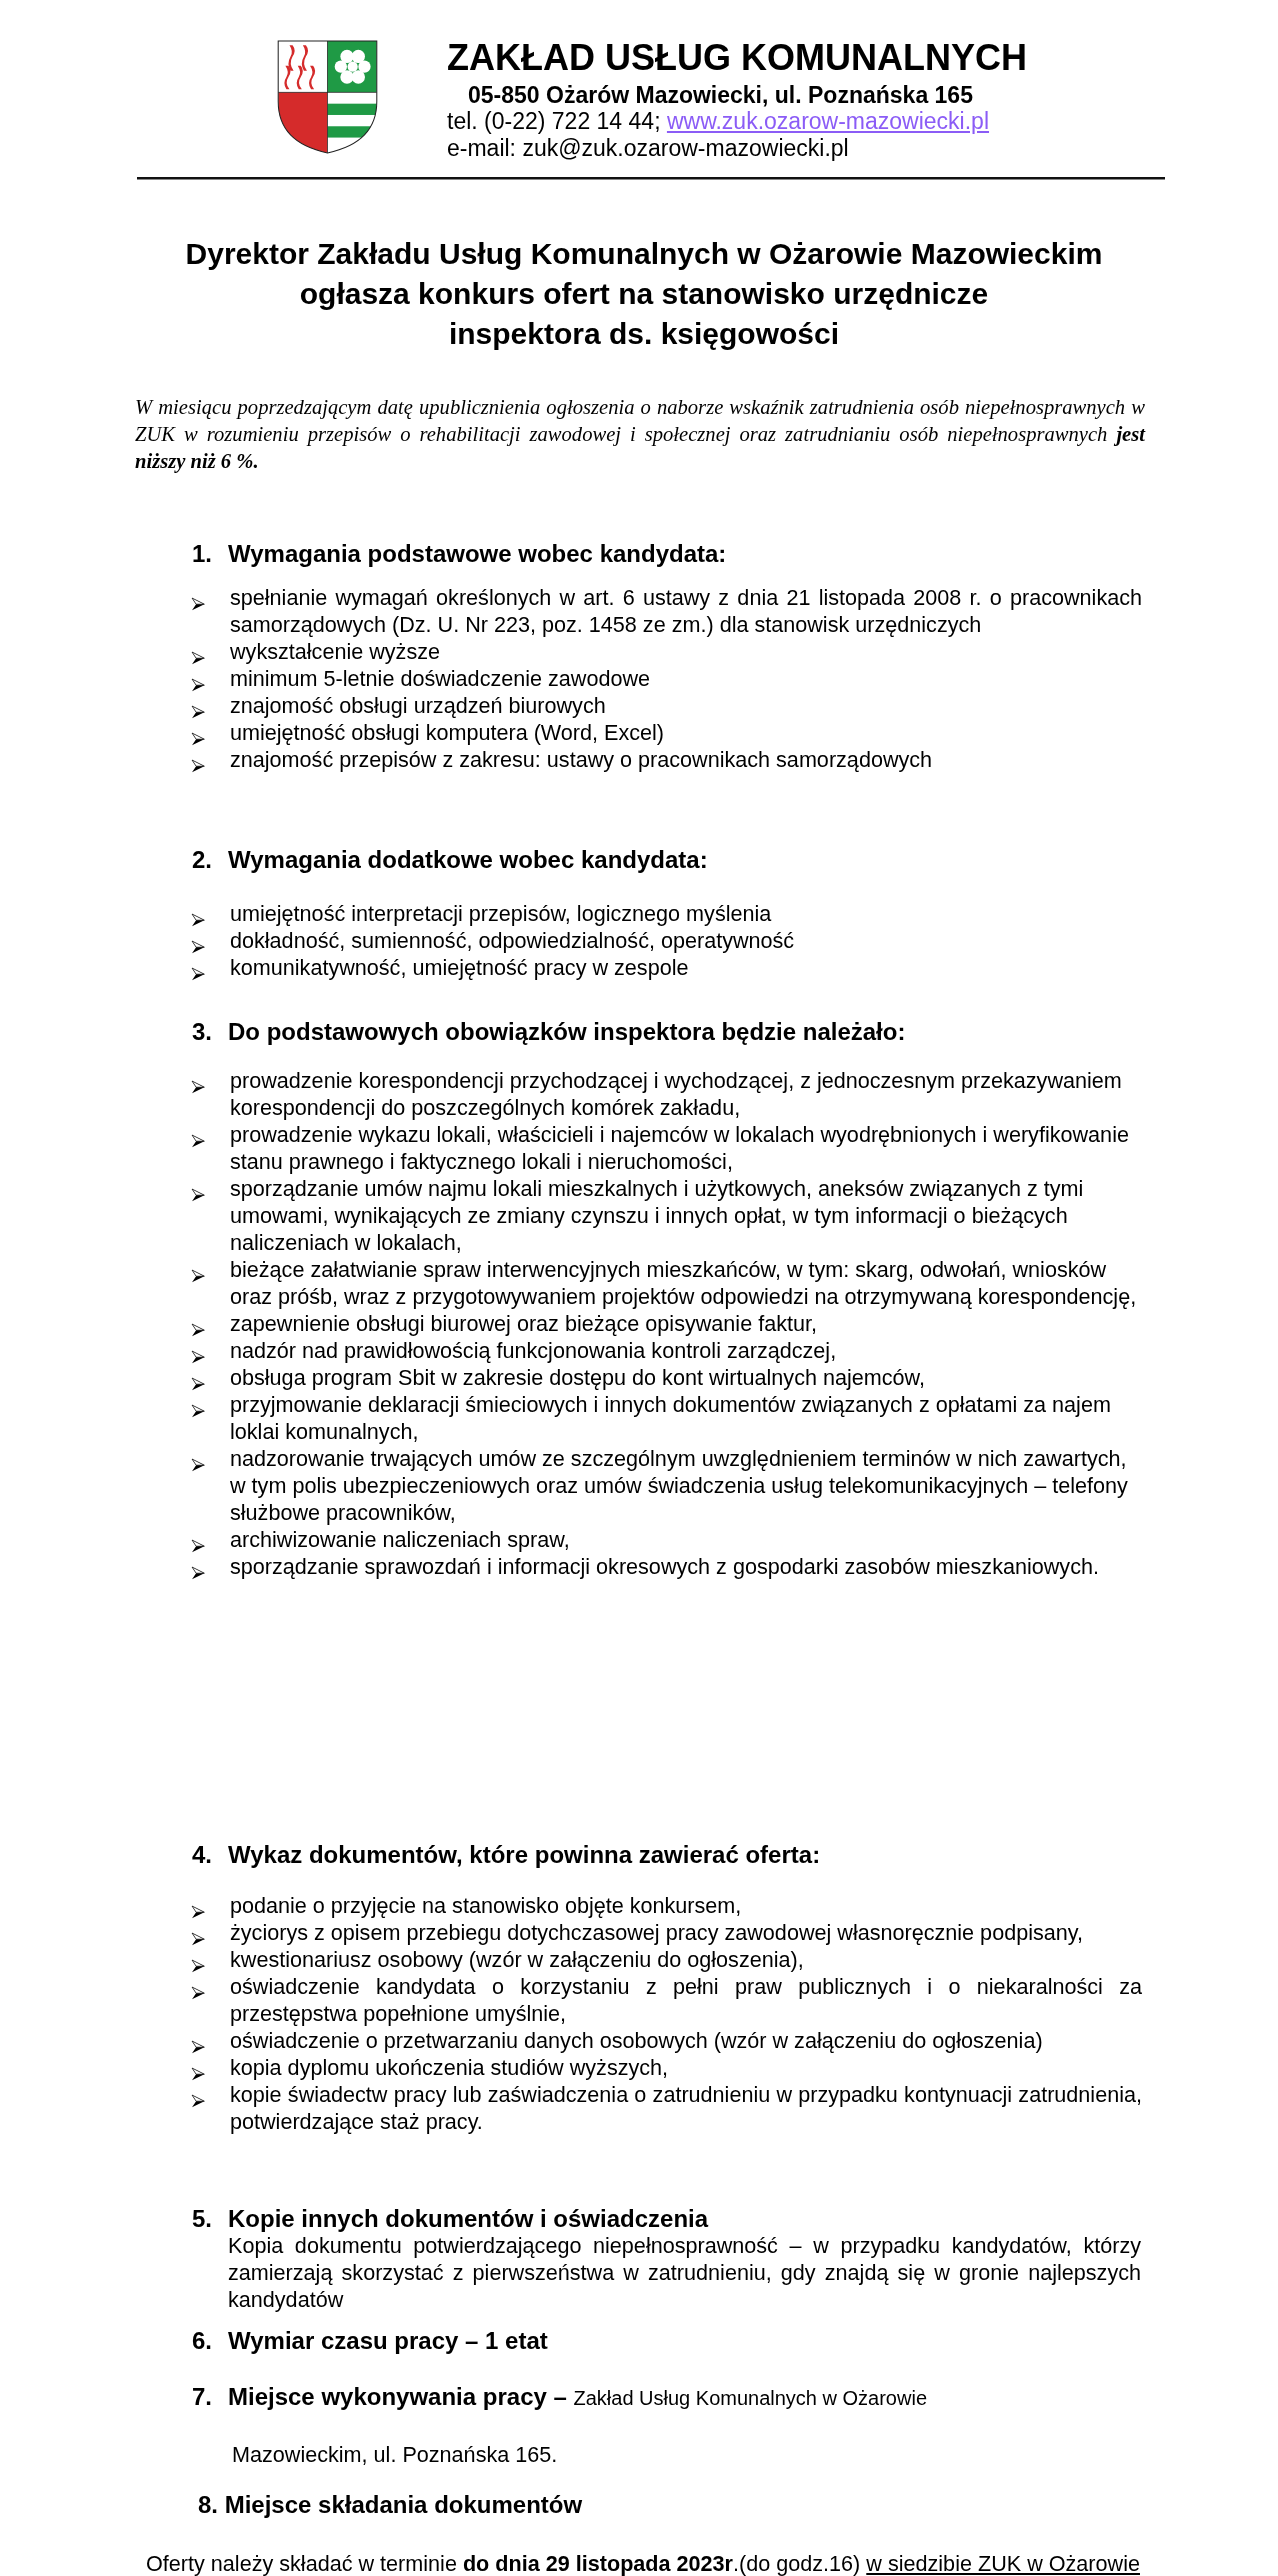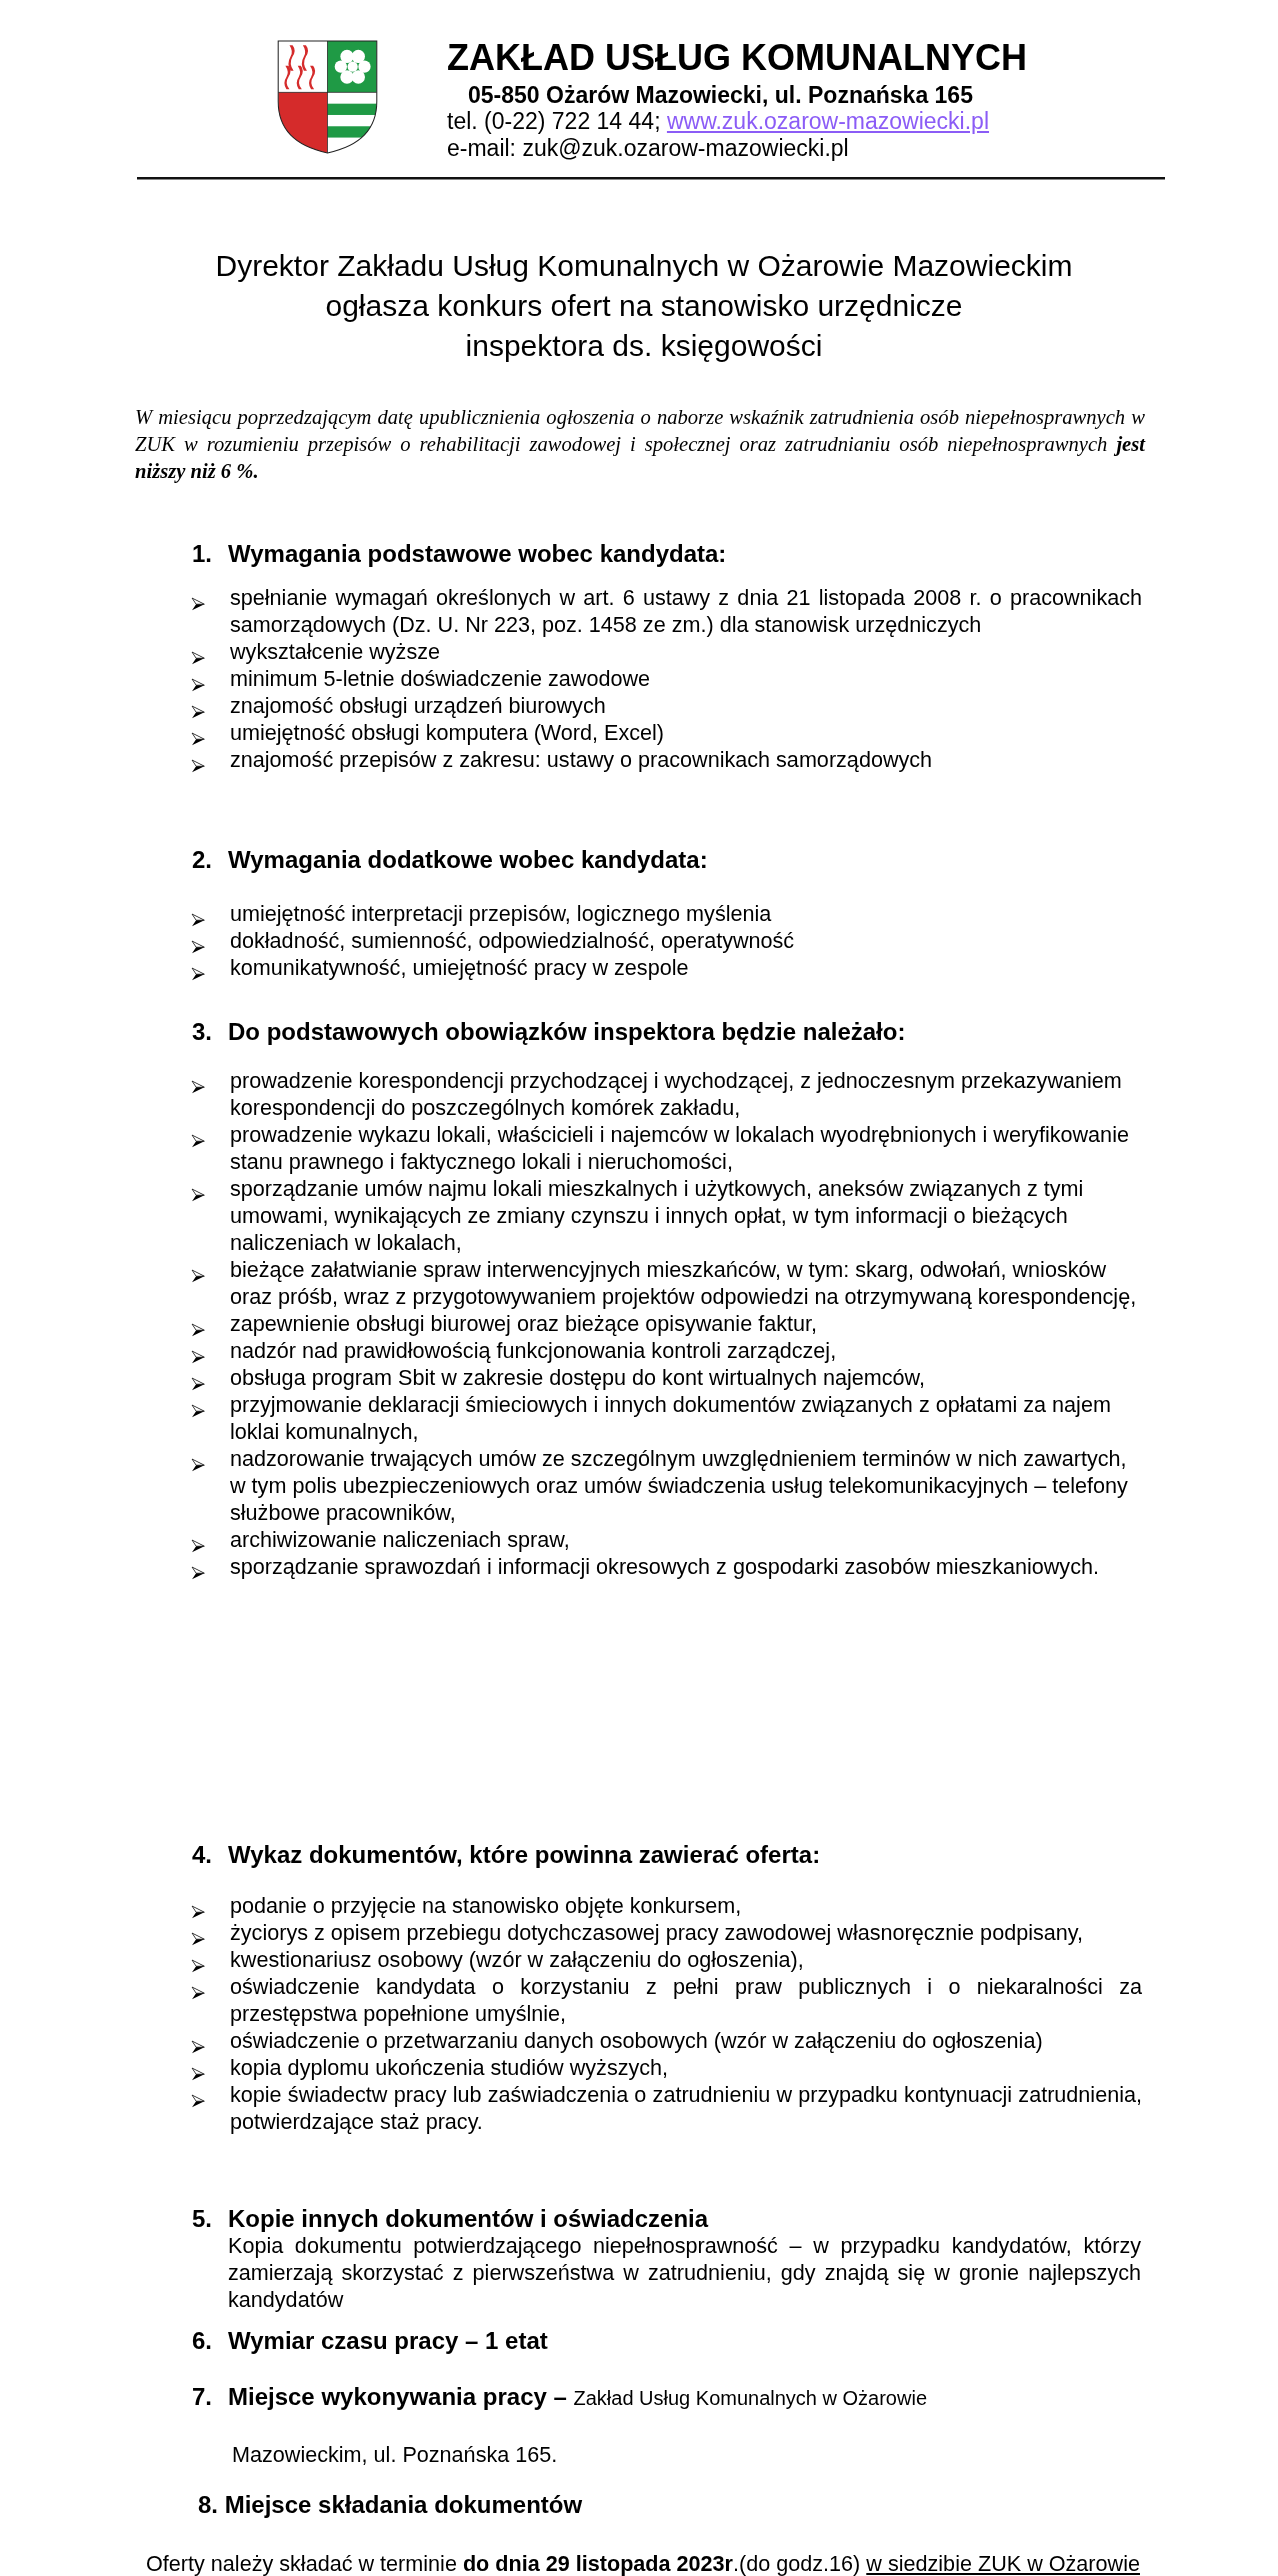--- a/index.html
+++ b/index.html
@@ -9,24 +9,24 @@
   
   #logo { left: 277px; top: 40px; width: 101px; height: 114px; }
   #org-name { left: 447px; top: 40px; font-size: 36px; font-weight: bold; letter-spacing: 0px; white-space: nowrap; line-height: 1; }
   #org-address { left: 468px; top: 84px; font-size: 23px; font-weight: bold; white-space: nowrap; line-height: 1; }
   #org-contact { left: 447px; top: 110px; font-size: 23px; white-space: nowrap; line-height: 1; }
   #org-contact a { color: #8b5cf6; text-decoration: underline; }
   #org-email { left: 447px; top: 137px; font-size: 23px; white-space: nowrap; line-height: 1; }
   #header-rule { left: 137px; top: 177px; width: 1028px; height: 2.1px; background: #111; border-bottom: 0.5px solid #888; }
 
   
-  #title { left: 129px; top: 246px; width: 1030px; text-align: center; font-size: 30px; font-weight: normal; line-height: 40px; }
-
-  
-  #intro { left: 135px; top: 394px; width: 1010px; font-family: "Liberation Serif", serif; font-style: italic; font-size: 20.6px; line-height: 27px; text-align: justify; margin-top: 10px; }
+  #title { left: 129px; top: 234px; width: 1030px; text-align: center; font-size: 30px; font-weight: bold; line-height: 40px; }
+
+  
+  #intro { left: 135px; top: 394px; width: 1010px; font-family: "Liberation Serif", serif; font-style: italic; font-size: 20.6px; line-height: 27px; text-align: justify; }
   #intro b { font-weight: bold; }
 
   
   .sec-head { position: absolute; font-size: 24px; font-weight: bold; white-space: nowrap; line-height: 1; }
   .sec-num { display: inline-block; width: 36px; }
   .list { position: absolute; left: 191px; width: 951px; margin: 0; padding: 0; list-style: none; font-size: 21.6px; line-height: 27px; }
   .list li { position: relative; padding-left: 39px; text-align: justify; }
   .list li .bullet { position: absolute; left: 0; top: 6.2px; width: 14.4px; height: 14.4px; }
   .list.left li { text-align: left; }
 

